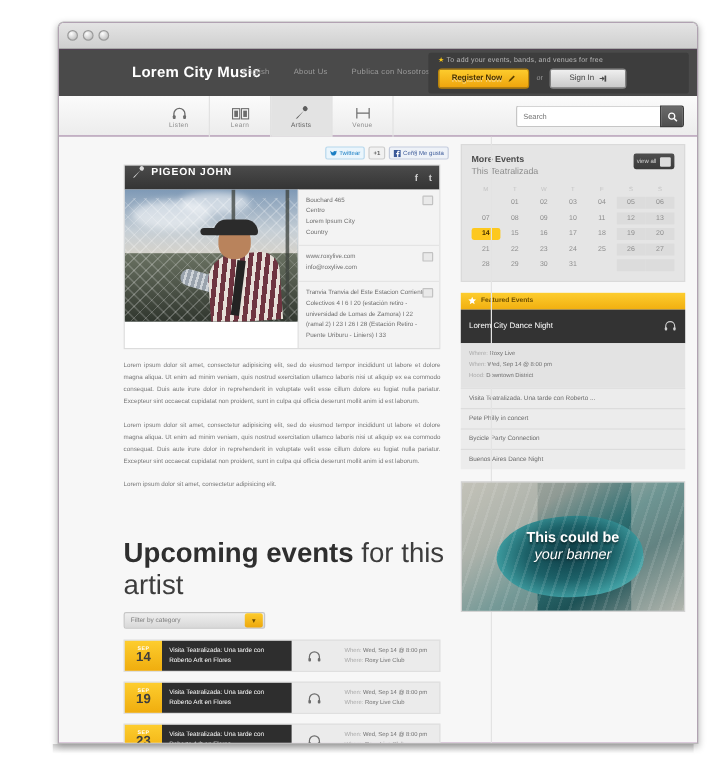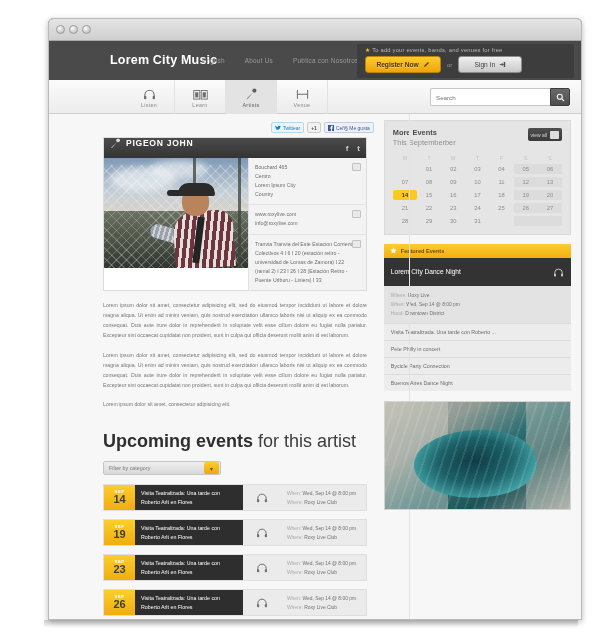--- a/index.html
+++ b/index.html
@@ -197,21 +197,21 @@
 
   .artist-info { width: 118px; background: #f3f3f3; border-left: 1px solid #e2e2e2; font-size: 5.2px; color: #6e6e6e; }
   .info-block { padding: 5px 6px 5px 6px; border-bottom: 1px solid #e4e4e4; position: relative; line-height: 1.75; }
   .info-block:last-child { border-bottom: none; }
   .info-ico { position: absolute; right: 5px; top: 5px; width: 9px; height: 8px;
               border: 1px solid #c2c2c2; background: #e9e9e9; border-radius: 1px; }
 
   .para { width: 264px; font-size: 5.2px; color: #777777; line-height: 1.95; margin-top: 9px; text-align: justify; }
   .para + .para { margin-top: 9px; }
 
-  .upcoming-title { margin-top: 22px; font-size: 18px; color: #3d3d3d; font-weight: normal; }
+  .upcoming-title { margin-top: 38px; font-size: 23px; color: #3d3d3d; font-weight: normal; }
   .upcoming-title b { font-weight: bold; color: #2f2f2f; }
 
   .filter {
     margin-top: 9px; width: 118px; height: 14px;
     display: flex; align-items: center;
     background: linear-gradient(to bottom, #efefef, #d8d8d8);
     border: 1px solid #c6c6c6; border-radius: 2px;
     font-size: 5.4px; color: #7a7a7a; padding-left: 5px;
   }
   .filter .chev {
@@ -564,21 +564,21 @@
   </div>
   </div>
     </div>
 
     <div class="col-side">
 
       <div class="side-card">
         <div class="side-head">
           <div class="side-title">
             <span style="display:block;font-weight:bold;color:#4b4b4b;">More Events</span>
-            <span>This Septemberber</span>
+            <span>This Teatralizada</span>
           </div>
           <div class="viewall">
             <span>view all</span>
             <span class="cal"></span>
           </div>
         </div>
         <div class="cal-grid" id="cal-grid">
             <div class="cal-h">M</div>
             <div class="cal-h">T</div>
             <div class="cal-h">W</div>
@@ -662,17 +662,21 @@
           <div class="feat-item">Pete Philly in concert</div>
           <div class="feat-item">Bycicle Party Connection</div>
           <div class="feat-item">Buenos Aires Dance Night</div>
         </div>
 
       <div class="banner">
         <div class="bn-rock" style="left:0;top:0;width:34%;height:100%;opacity:.55;"></div>
         <div class="bn-rock" style="right:0;top:0;width:24%;height:100%;opacity:.5;"></div>
         <div class="bn-water"></div>
         <div class="bn-edge"></div>
+        <div class="bn-txt">
+          <div class="l1">This could be</div>
+          <div class="l2">your banner</div>
+        </div>
       </div>
     </div>
   </div>
 
 </div>
 
 </body></html>

